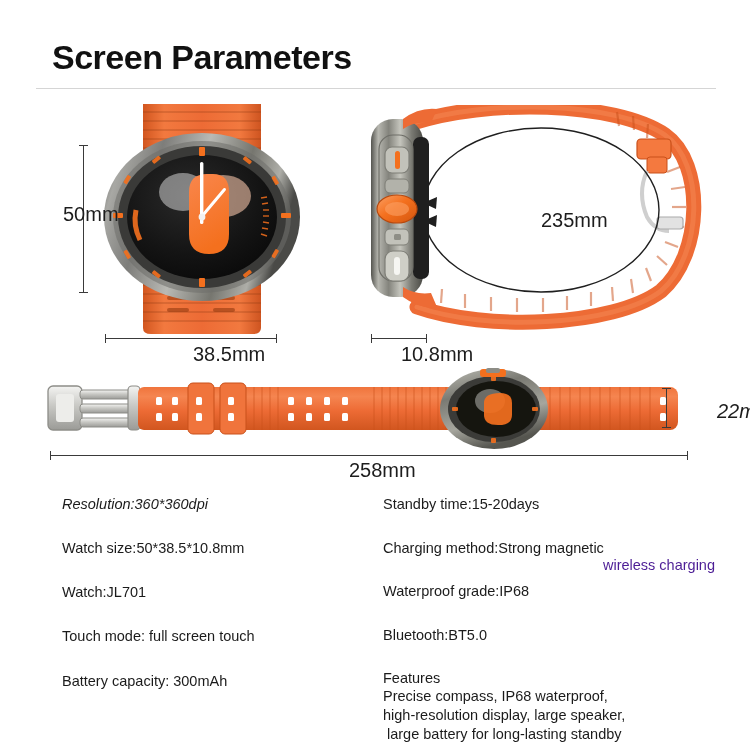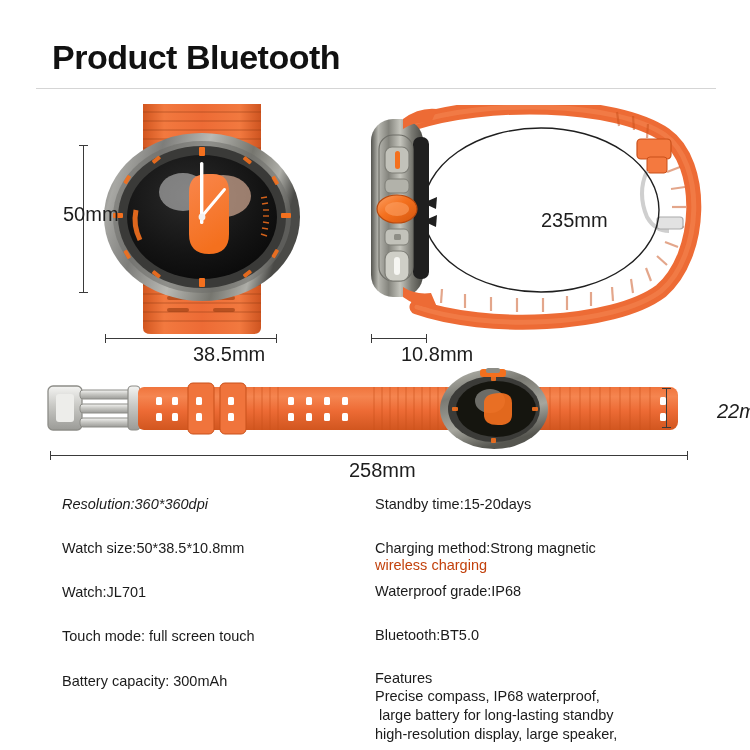--- a/index.html
+++ b/index.html
@@ -38,34 +38,34 @@
   .dimline-v::before,.dimline-v::after{
     content:"";position:absolute;left:-4px;width:9px;height:1px;background:#3a3a3a;
   }
   .dimline-v::before{top:0;}
   .dimline-v::after{bottom:0;}
 
   
   .specs{position:absolute;left:0;top:495px;width:750px;height:205px;}
   .spec-col{position:absolute;top:0;}
   .spec-col.left{left:62px;width:320px;}
-  .spec-col.right{left:375px;width:360px;}
+  .spec-col.right{left:383px;width:360px;}
   .spec-line{font-size:14.5px;color:#1b1b1b;line-height:1.25;white-space:nowrap;}
-  .spec-sub{font-size:14.5px;color:#c2410c;text-align:left;padding-right:28px;white-space:nowrap;}
+  .spec-sub{font-size:14.5px;color:#4c1d95;text-align:right;padding-right:28px;white-space:nowrap;}
   .feat-line{font-size:14.5px;color:#1b1b1b;line-height:1.3;white-space:nowrap;}
 
   svg{display:block;}
   .abs{position:absolute;}
 </style>
 </head>
 <body>
 
 <div class="page">
 
-  <div class="title">Product Bluetooth</div>
+  <div class="title">Screen Parameters</div>
   <div class="title-rule"></div>
 
   <div class="abs" style="left:95px;top:100px;">
     <svg width="215" height="235" viewBox="0 0 215 235">
       <defs>
         <linearGradient id="bandV" x1="0" y1="0" x2="1" y2="0">
           <stop offset="0%" stop-color="#D2561F"></stop>
           <stop offset="18%" stop-color="#F2793F"></stop>
           <stop offset="50%" stop-color="#ED6B35"></stop>
           <stop offset="82%" stop-color="#F2793F"></stop>
@@ -413,19 +413,19 @@
     </div>
 
     <div class="spec-col right">
       <div class="spec-line" style="margin-bottom:26px;">Standby time:15-20days</div>
       <div class="spec-line">Charging method:Strong magnetic</div>
       <div class="spec-sub" style="margin-bottom:9px;">wireless charging</div>
       <div class="spec-line" style="margin-bottom:26px;">Waterproof grade:IP68</div>
       <div class="spec-line" style="margin-bottom:24px;">Bluetooth:BT5.0</div>
       <div class="feat-line">Features</div>
       <div class="feat-line">Precise compass, IP68 waterproof,</div>
+      <div class="feat-line">high-resolution display, large speaker,</div>
       <div class="feat-line" style="padding-left:4px;">large battery for long-lasting standby</div>
-      <div class="feat-line">high-resolution display, large speaker,</div>
     </div>
 
   </div>
 
 </div>
 
 </body></html>

